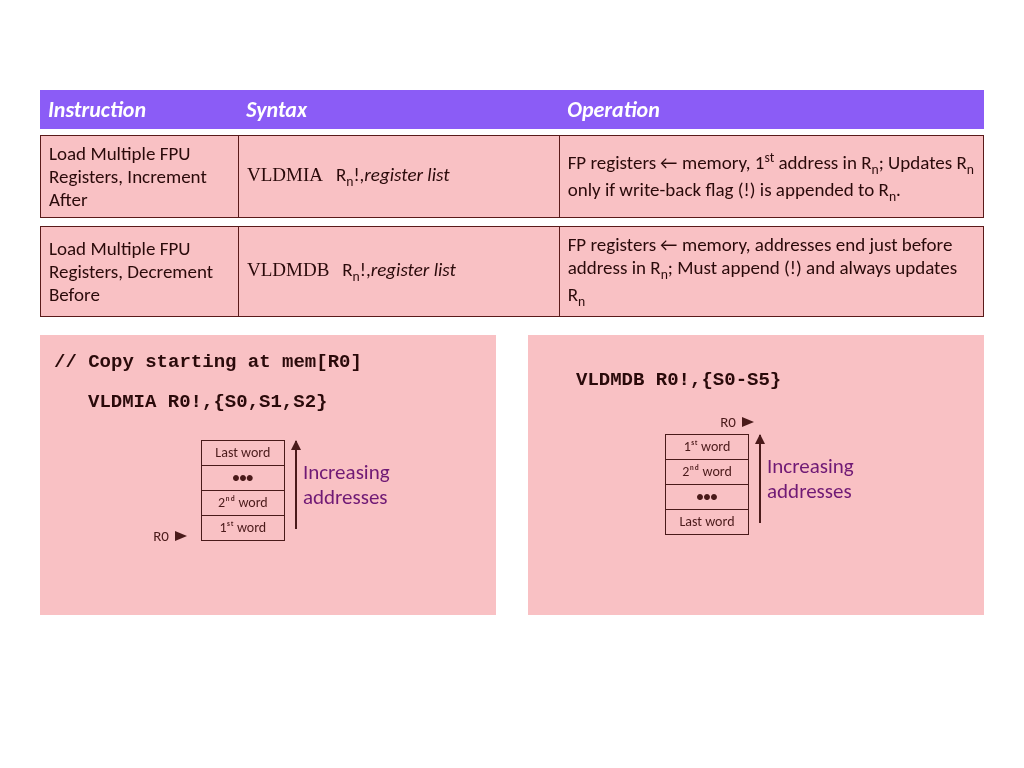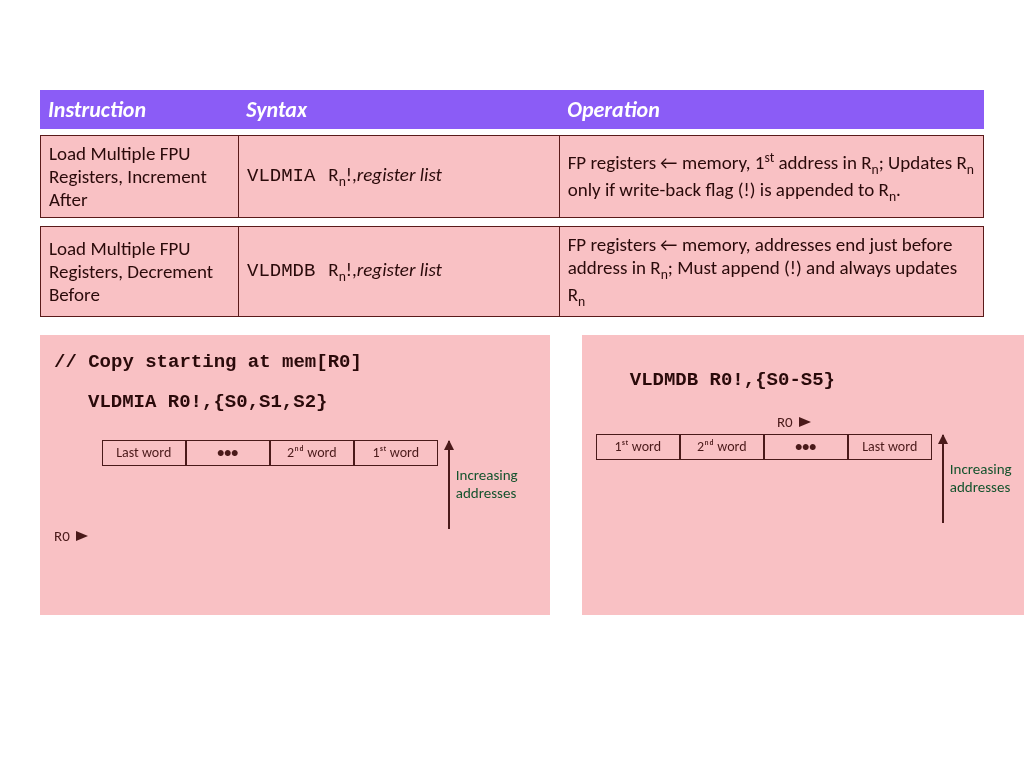--- a/index.html
+++ b/index.html
@@ -47,21 +47,21 @@
     padding: 6px 8px;
     font-size: 19px;
     vertical-align: middle;
     color: #2a0a0a;
   }
   .col1 { width: 21%; }
   .col2 { width: 34%; }
   .col3 { width: 45%; }
   sub { font-size: 0.72em; vertical-align: sub; }
   sup { font-size: 0.72em; vertical-align: super; }
-  .mnem { font-family: Liberation Mono, monospace; font-weight: normal; }
+  .mnem { font-family: Liberation Serif, serif; font-weight: normal; }
   .reglist { font-style: italic; }
   .arrow-left { display:inline-block; transform: scaleX(-1); }
   .examples-row {
     display: flex;
     gap: 32px;
     margin-top: 18px;
   }
   .example-box {
     flex: 1;
     background: #f9c1c4;
@@ -84,21 +84,21 @@
     padding-left: 34px;
   }
   .mem-diagram {
     margin-top: 28px;
     display: flex;
     justify-content: center;
     align-items: flex-start;
   }
   .mem-col {
     display: flex;
-    flex-direction: row;
+    flex-direction: column;
   }
   .mem-cell {
     width: 84px;
     height: 26px;
     border: 1px solid #4a1a1a;
     text-align: center;
     font-size: 14px;
     line-height: 24px;
     color: #4a1a1a;
     background: #f9c1c4;
@@ -134,22 +134,22 @@
   }
   .up-arrow-line::before {
     content: "";
     position: absolute;
     top: -1px; left: -4px;
     border-left: 5px solid transparent;
     border-right: 5px solid transparent;
     border-bottom: 10px solid #4a1a1a;
   }
   .inc-text {
-    font-size: 15px;
-    color: #14532d;
+    font-size: 21px;
+    color: #701a75;
     line-height: 1.15;
   }
   .left-pointer-col {
     display: flex;
     flex-direction: column;
     justify-content: flex-end;
     height: 104px;
     margin-right: 6px;
   }
   .top-pointer-row {

